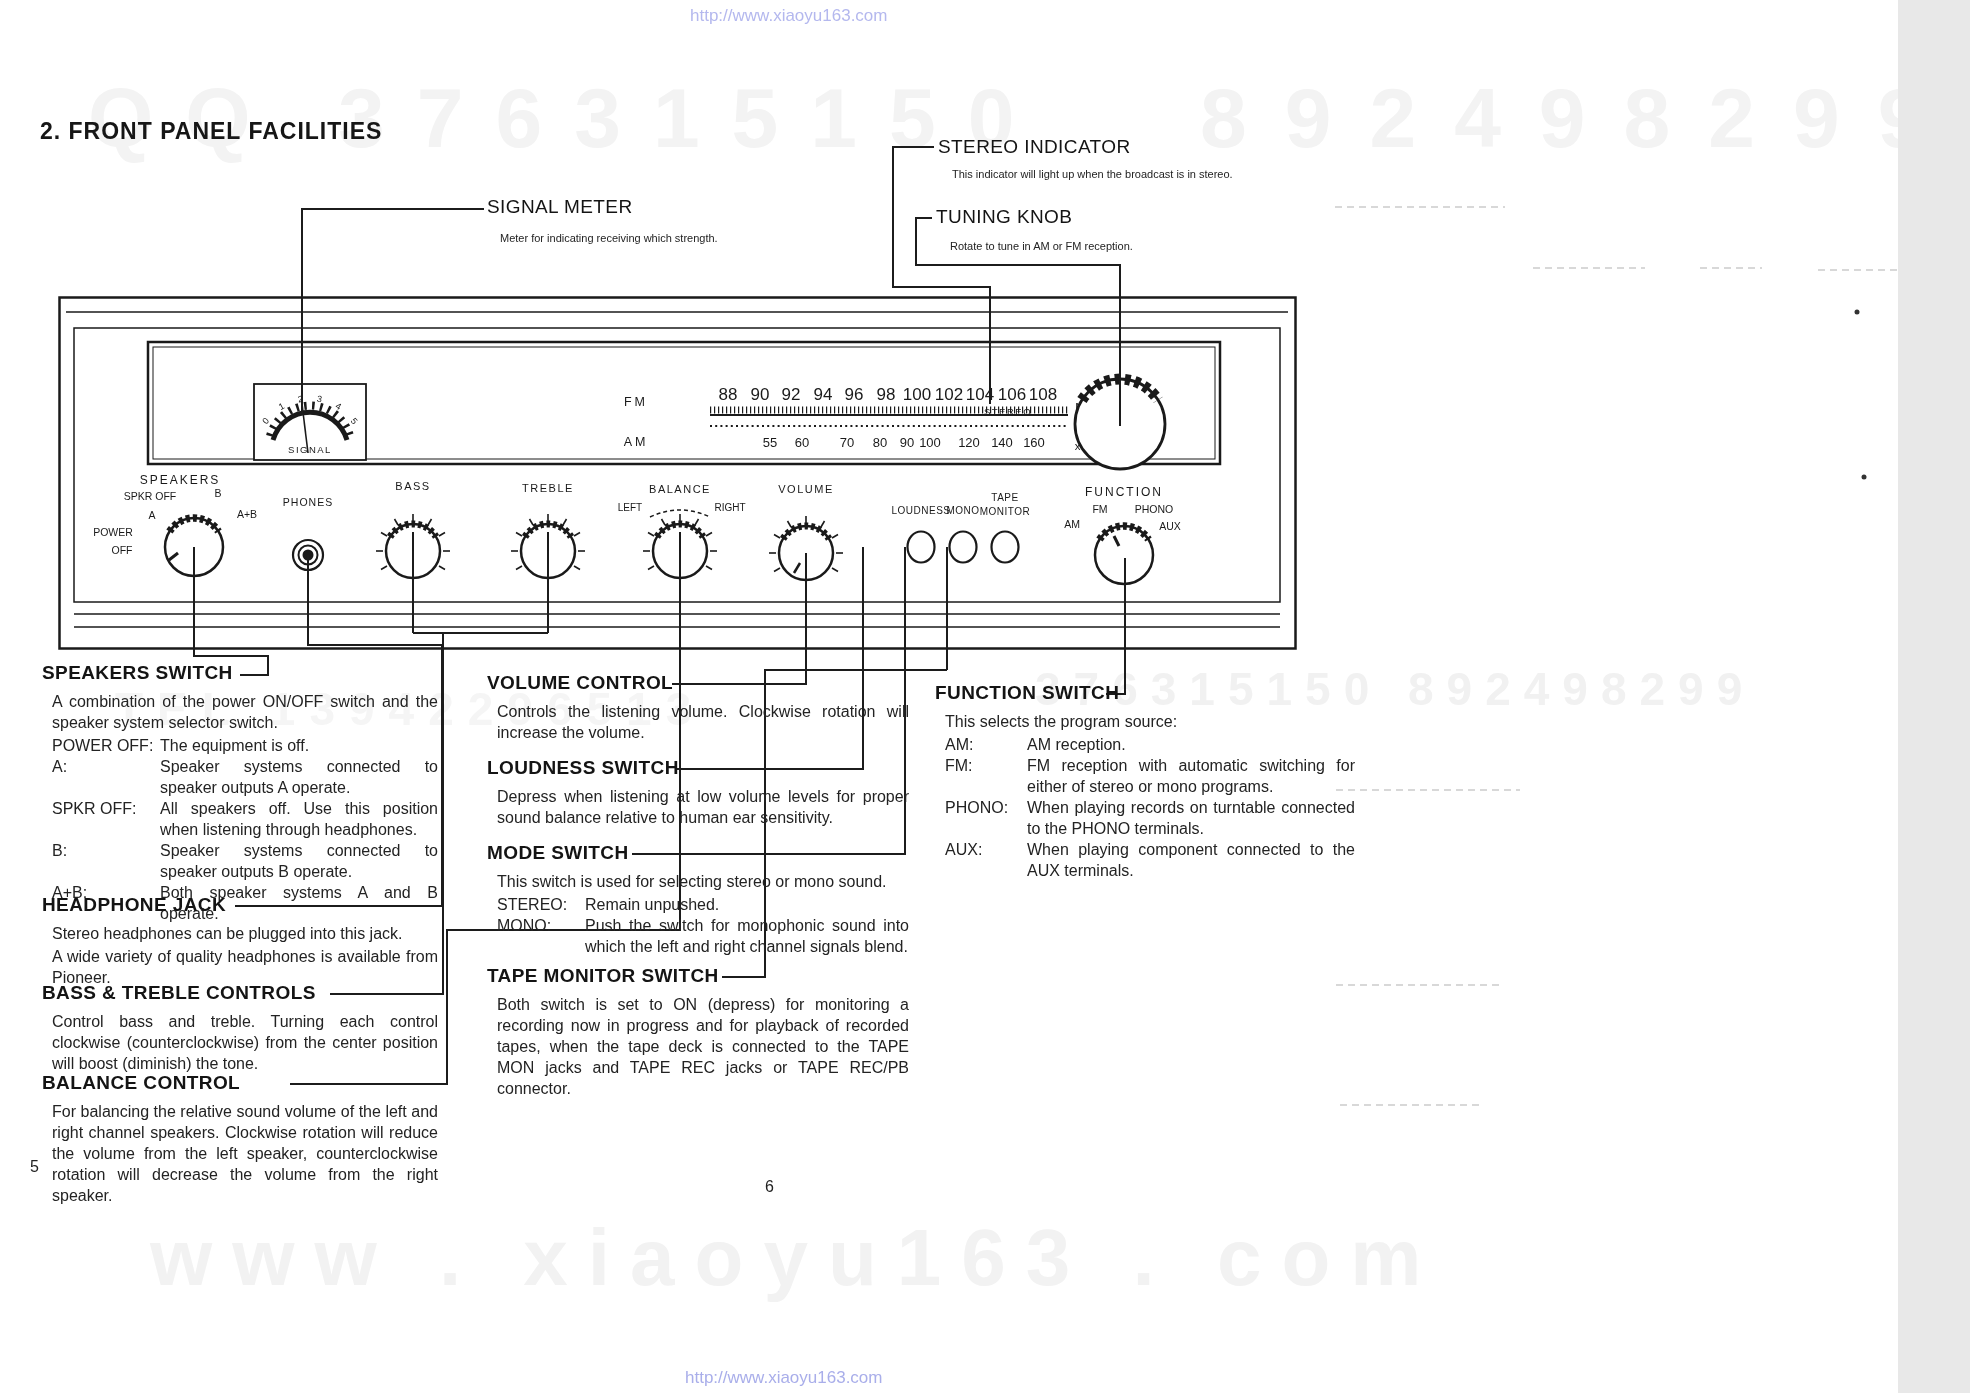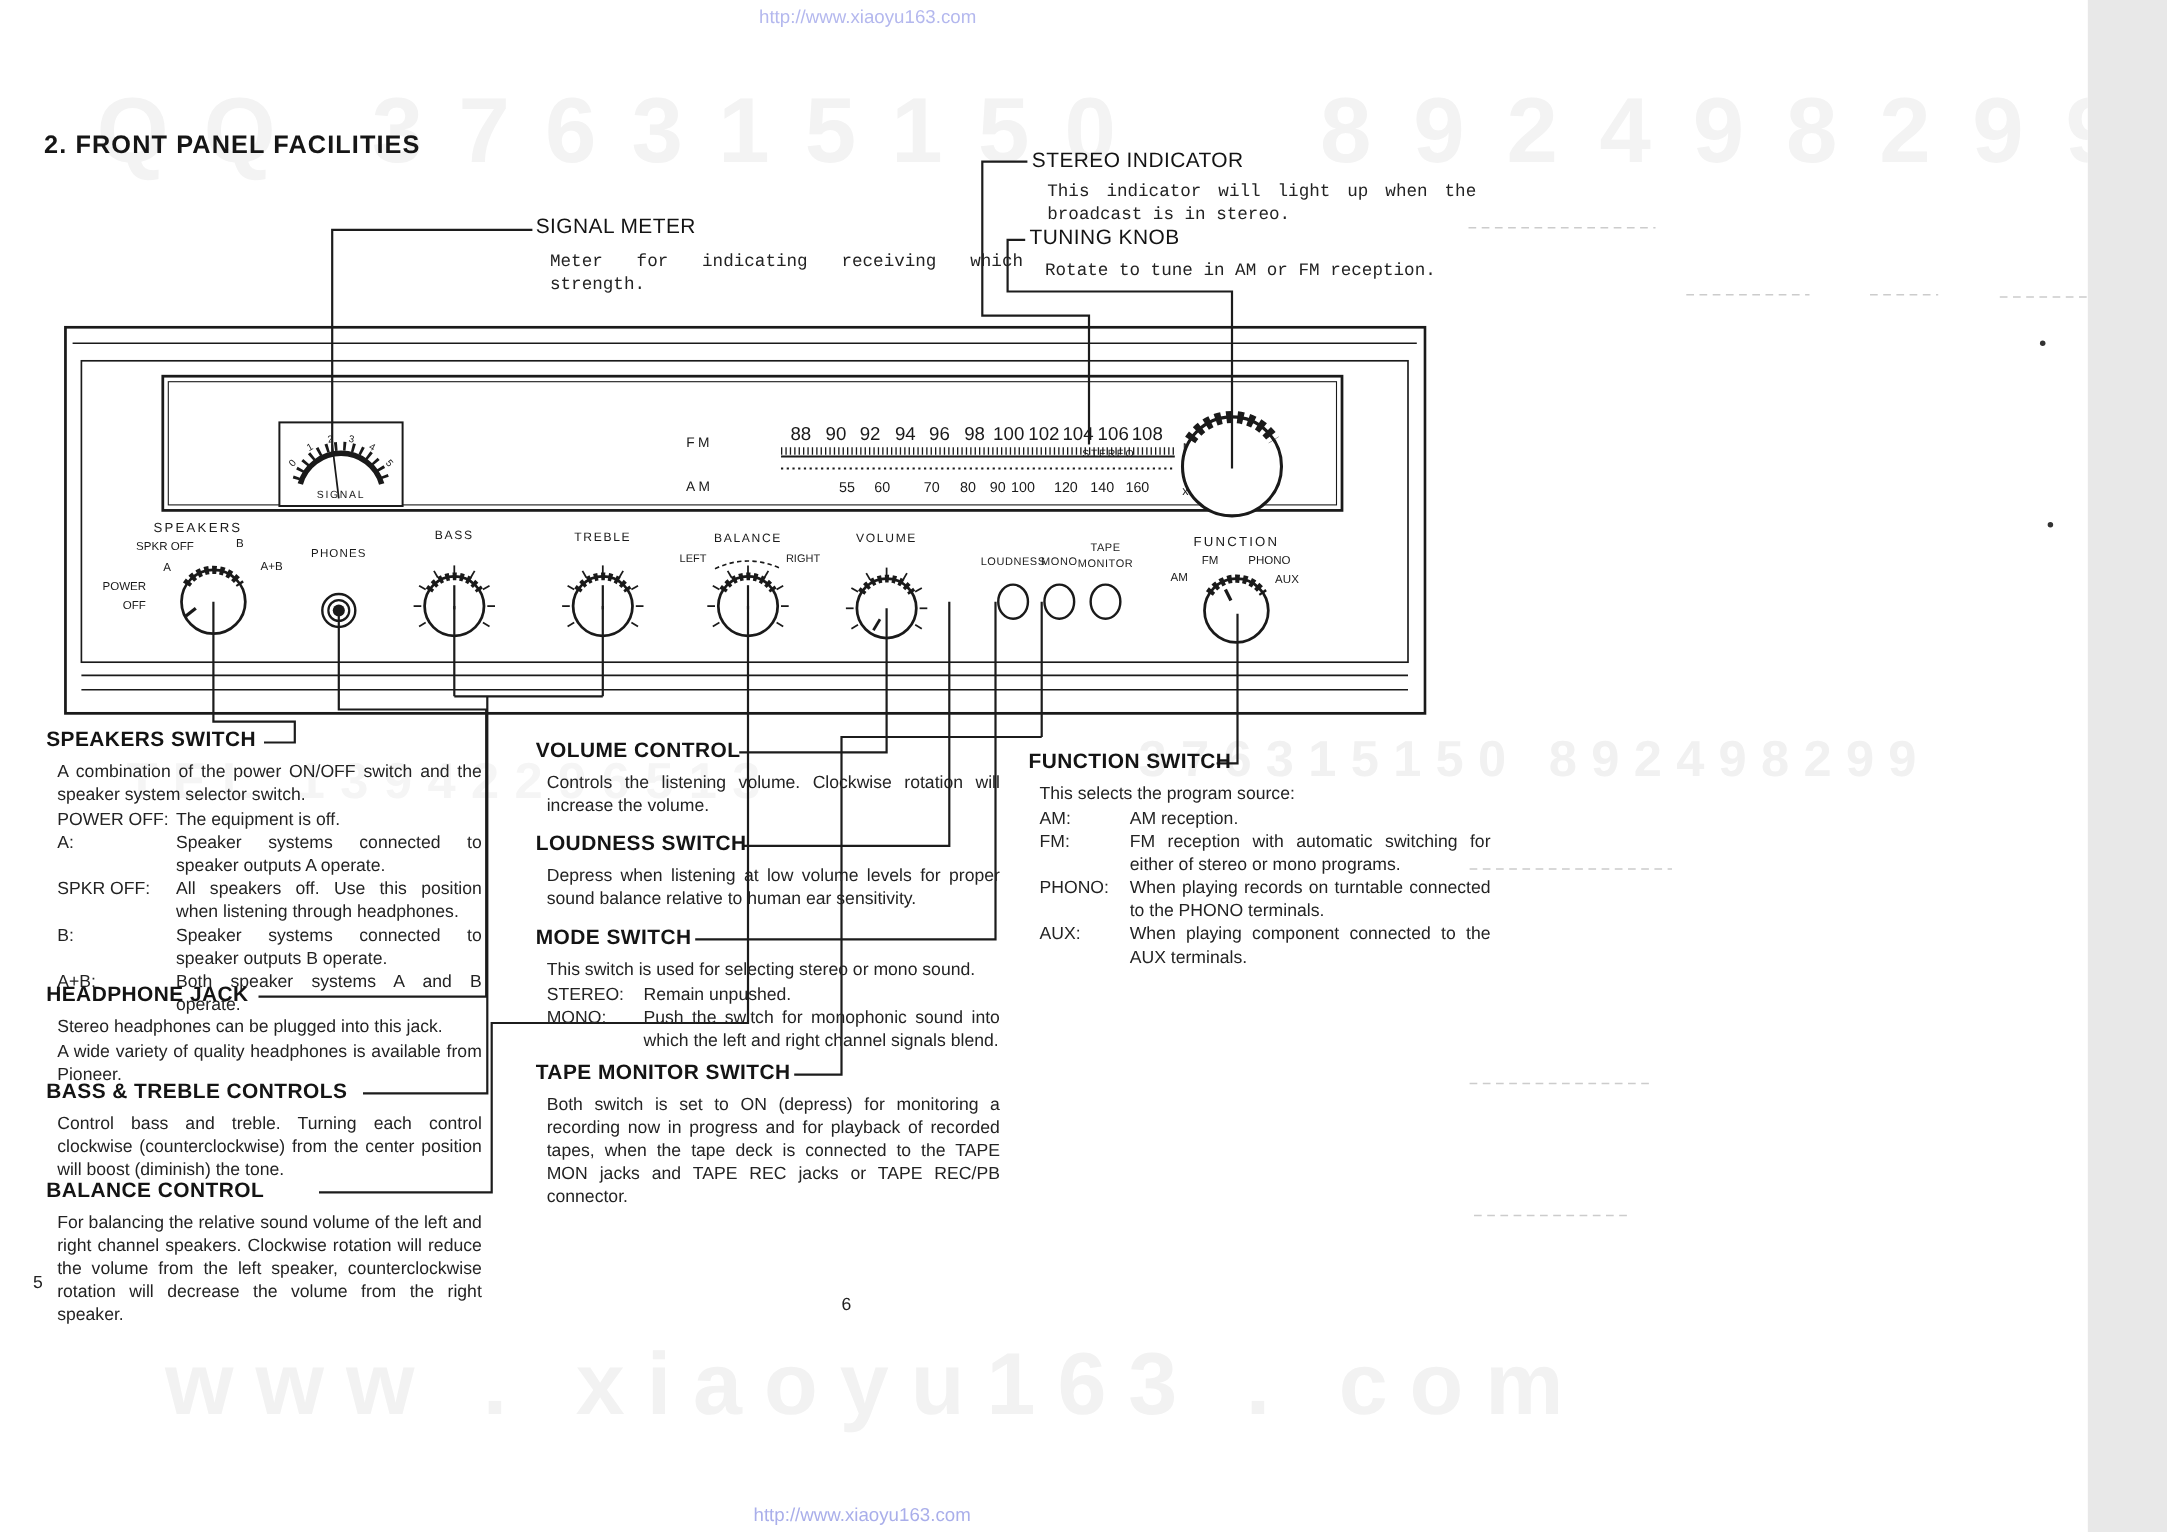--- a/index.html
+++ b/index.html
@@ -23,21 +23,21 @@
   .sec p{margin:0 0 2px 0;font-size:16px;line-height:21px;text-align:justify;}
   .sec .body-ind{padding-left:10px;}
   .dl{padding-left:10px;}
   .dl .row{display:flex;font-size:16px;line-height:21px;}
   .dl .term{flex:0 0 auto;}
   .dl .def{flex:1 1 auto;text-align:justify;}
   .tw-108 .term{width:108px;}
   .tw-88 .term{width:88px;}
   .tw-82 .term{width:82px;}
   .callout-h{position:absolute;font-size:19px;font-weight:normal;letter-spacing:0.4px;color:#141414;}
-  .callout-b{position:absolute;font-size:16px;line-height:21px;text-align:justify;font-family:Liberation Mono, monospace;}
+  .callout-b{position:absolute;font-size:11px;line-height:21px;text-align:justify;}
   .pageno{position:absolute;font-size:16px;color:#222;}
   
   .panel-svg{position:absolute;left:58px;top:296px;}
   .wires-svg{position:absolute;left:0;top:0;pointer-events:none;}
   svg text{font-family:"Liberation Sans",sans-serif;fill:#1a1a1a;}
   .ln{stroke:#1c1c1c;stroke-width:2;fill:none;}
   .art{stroke:#cccccc;stroke-width:1.3;fill:none;stroke-dasharray:7 5;}
 </style>
 </head>
 <body>

